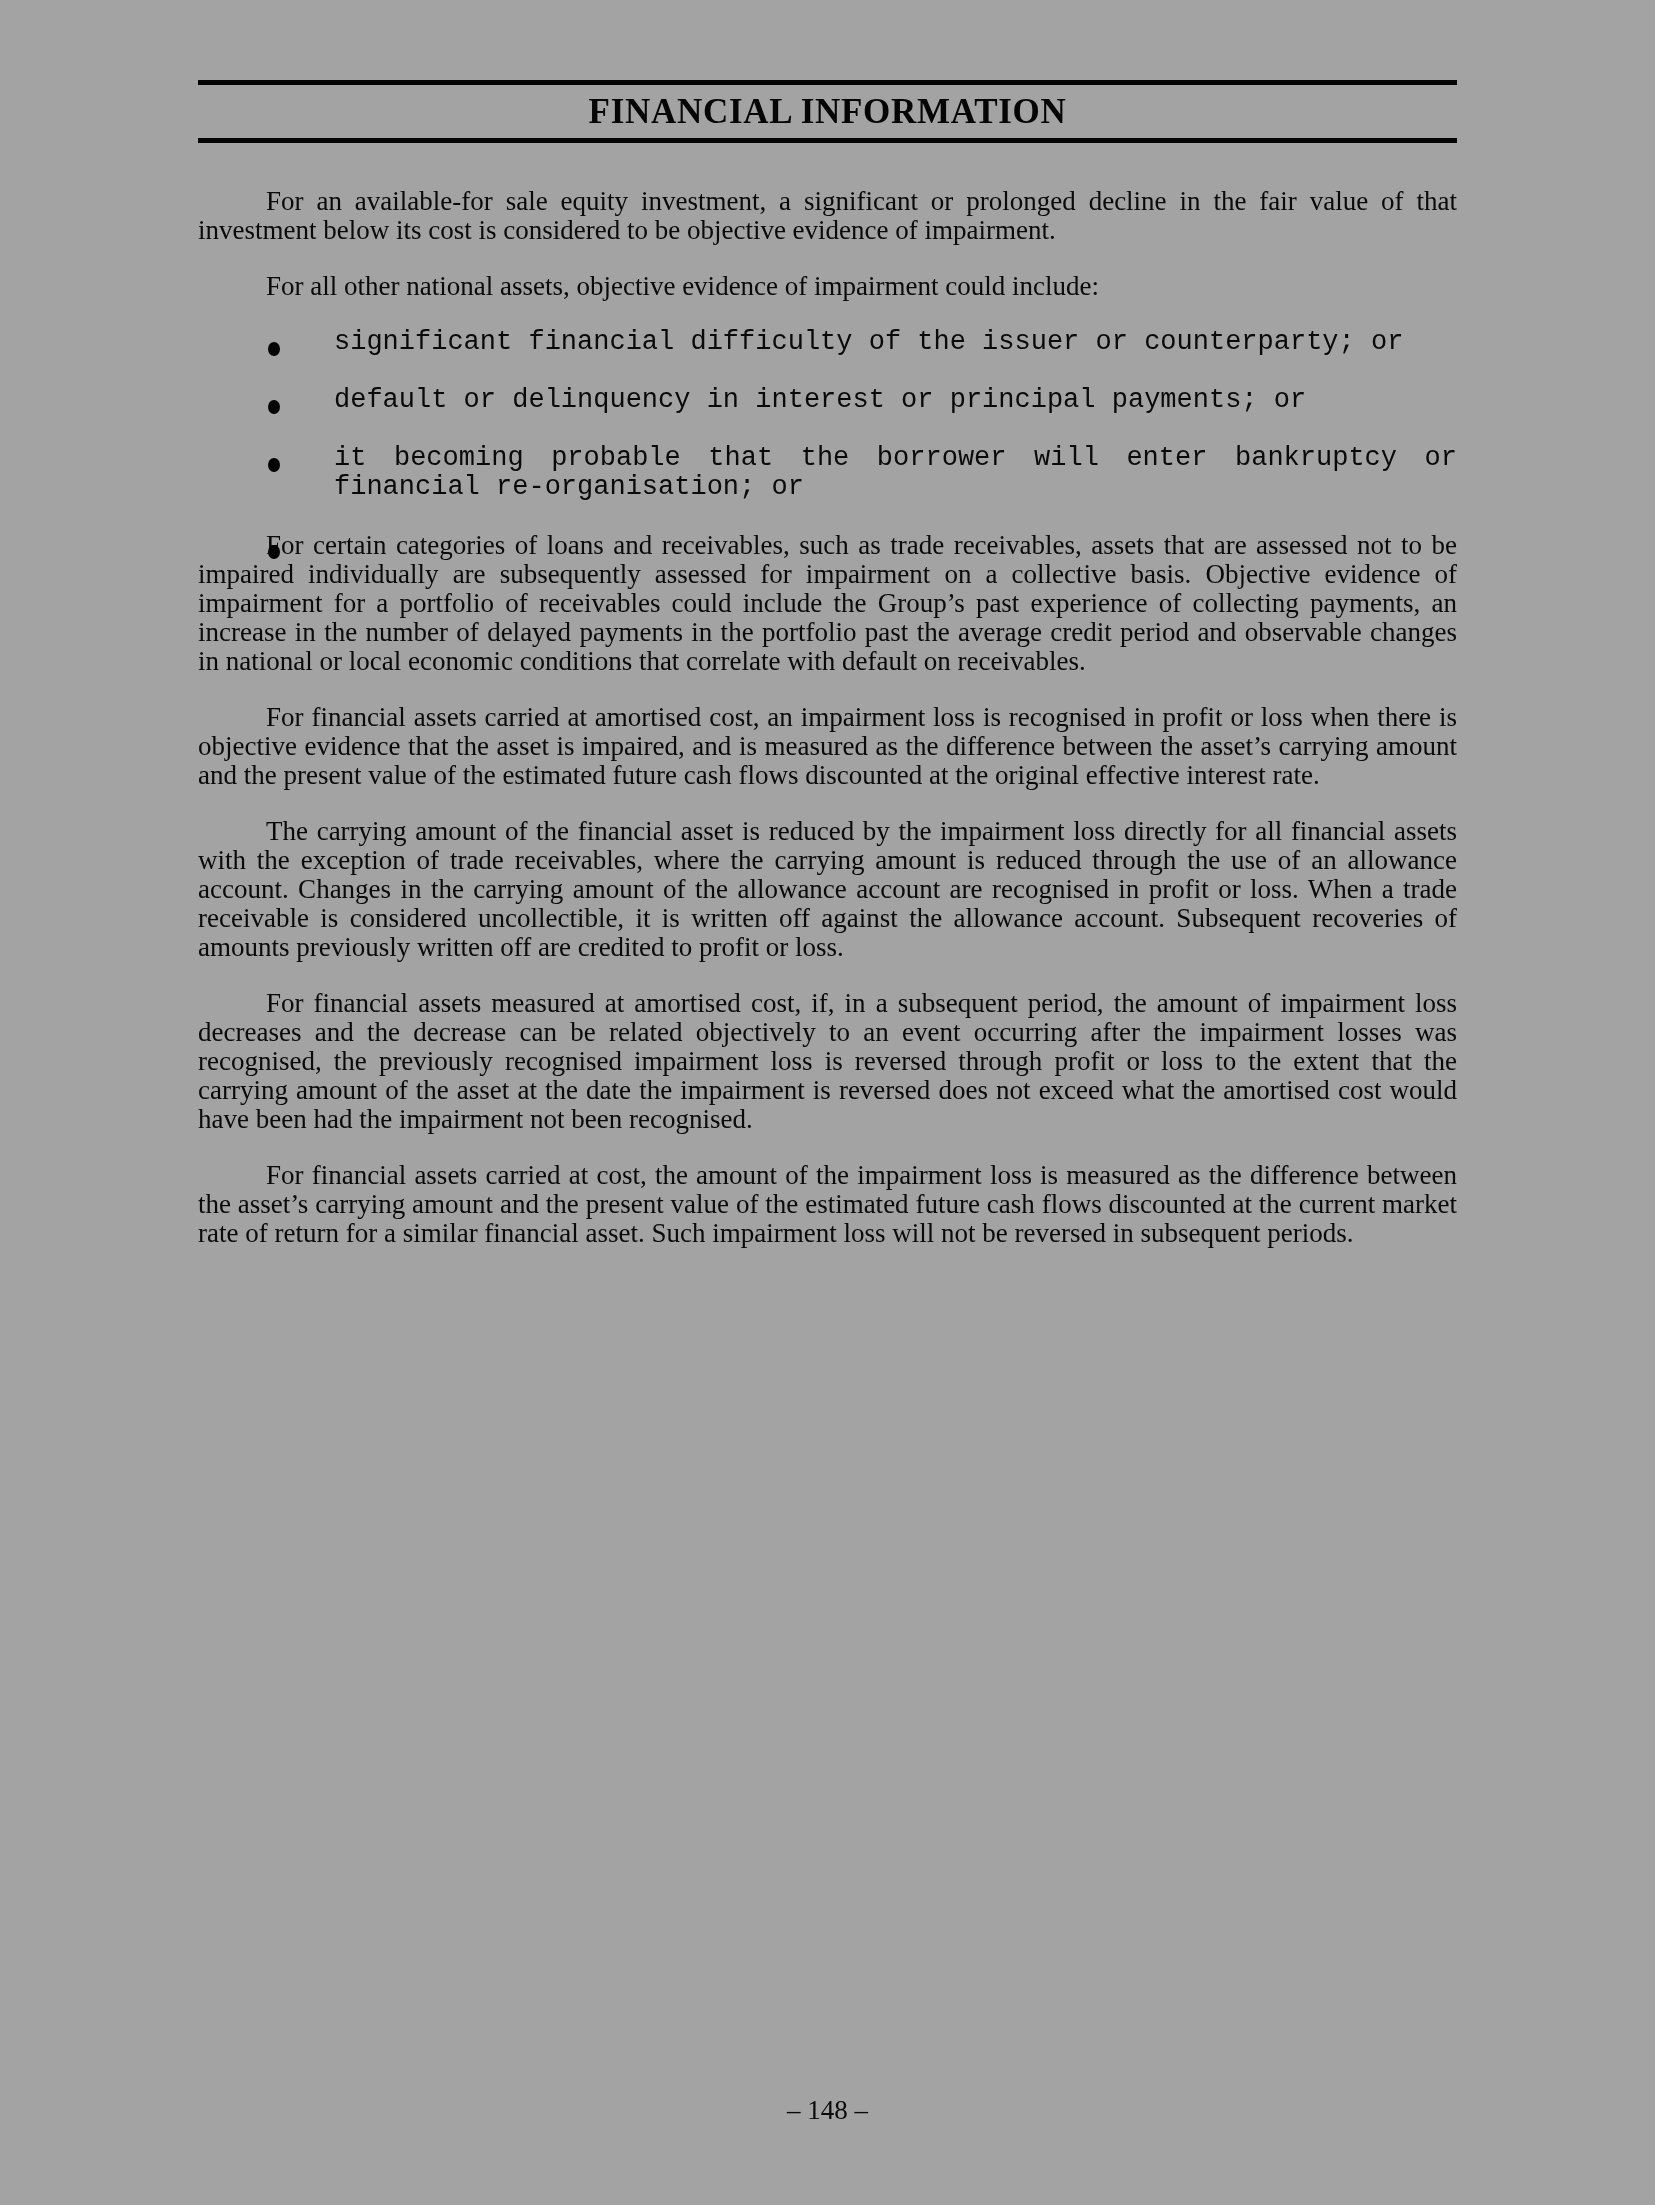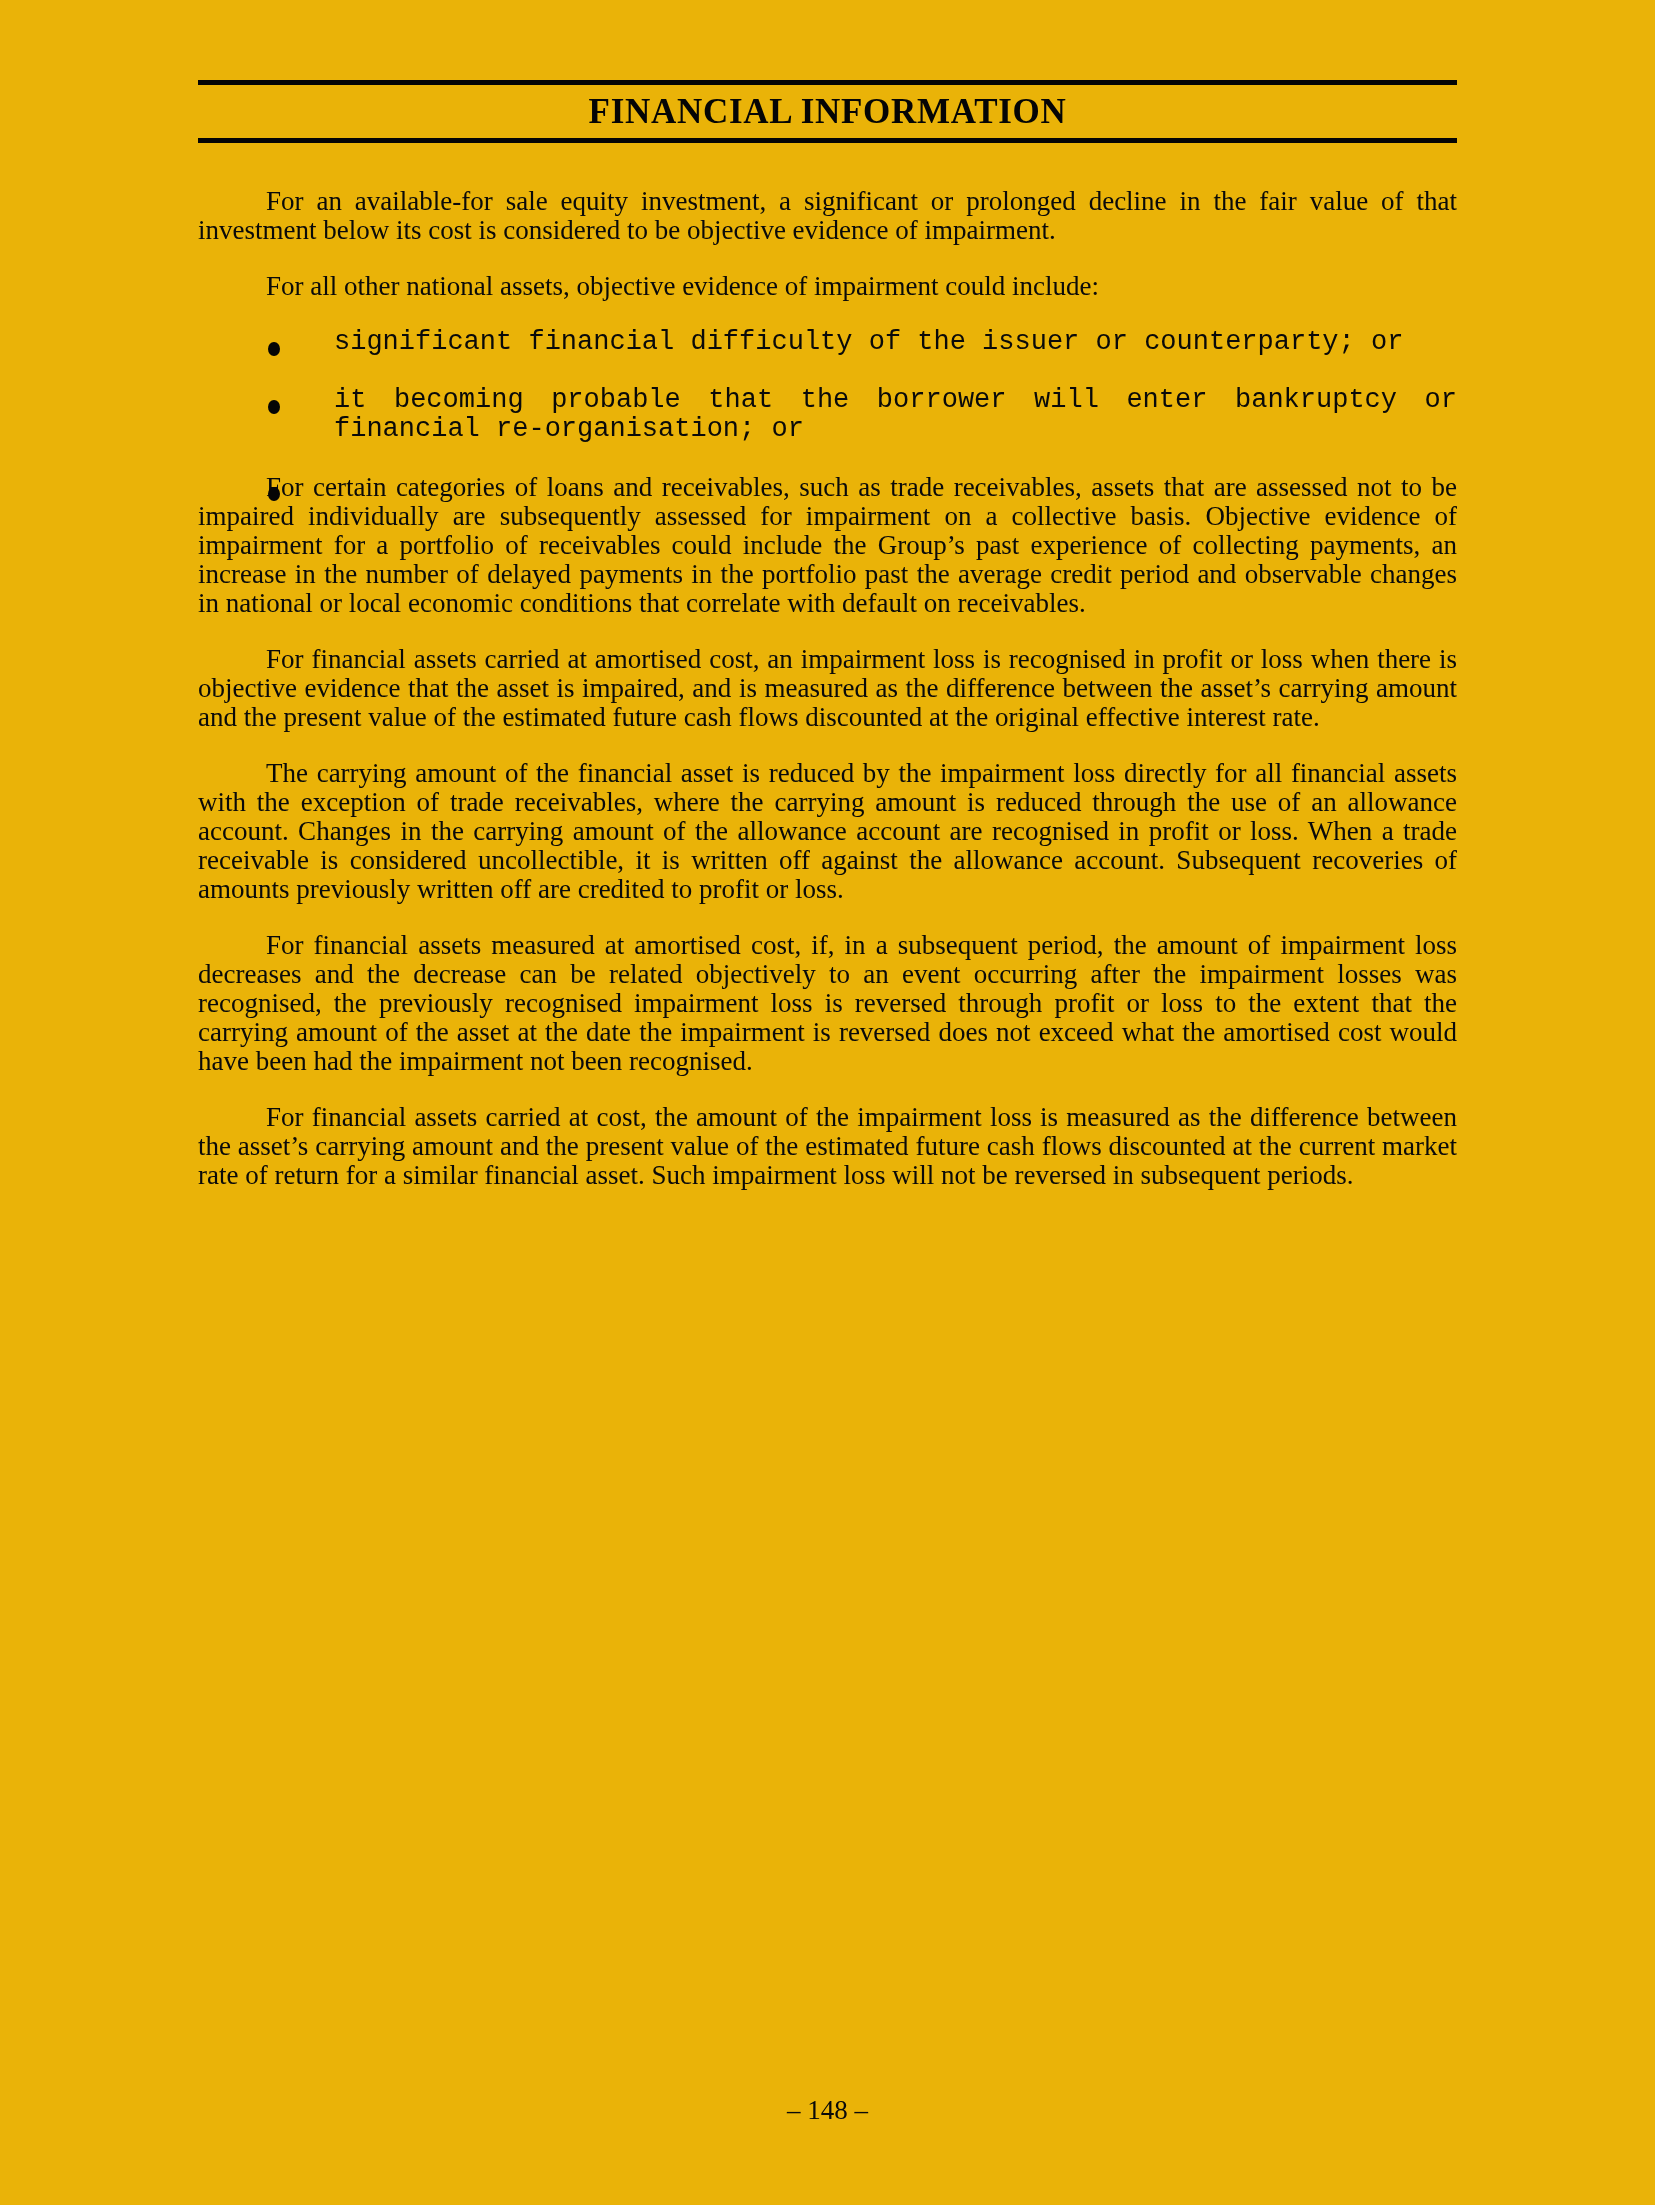--- a/index.html
+++ b/index.html
@@ -1,20 +1,20 @@
 <!DOCTYPE html>
 <html style="font-size:11.4px"><head>
 <meta charset="utf-8">
 <style>
   html, body { margin: 0; padding: 0; background: #ffffff; }
   .page {
     position: relative;
     width: 1655px;
     height: 2205px;
-    background: #eab308;
+    background: #a3a3a3;
     color: #0a0a0a;
     font-family: "Liberation Serif", "DejaVu Serif", serif;
     overflow: hidden;
   }
   .header {
     position: absolute;
     top: 80px;
     left: 198px;
     width: 1259px;
   }
@@ -93,20 +93,24 @@
     <p>For an available-for sale equity investment, a significant or prolonged decline in the fair value of that investment below its cost is considered to be objective evidence of impairment.</p>
     <p>For all other national assets, objective evidence of impairment could include:</p>
 
     <ul class="bullet-list">
       <li>
         <span class="bullet-dot"></span>
         <span>significant financial difficulty of the issuer or counterparty; or</span>
       </li>
       <li>
         <span class="bullet-dot"></span>
+        <span>default or delinquency in interest or principal payments; or</span>
+      </li>
+      <li>
+        <span class="bullet-dot"></span>
         <span>it becoming probable that the borrower will enter bankruptcy or financial re-organisation; or</span>
       </li>
       <li>
         <span class="bullet-dot"></span>
       </li>
     </ul>
 
     <p>For certain categories of loans and receivables, such as trade receivables, assets that are assessed not to be impaired individually are subsequently assessed for impairment on a collective basis. Objective evidence of impairment for a portfolio of receivables could include the Group’s past experience of collecting payments, an increase in the number of delayed payments in the portfolio past the average credit period and observable changes in national or local economic conditions that correlate with default on receivables.</p>
     <p>For financial assets carried at amortised cost, an impairment loss is recognised in profit or loss when there is objective evidence that the asset is impaired, and is measured as the difference between the asset’s carrying amount and the present value of the estimated future cash flows discounted at the original effective interest rate.</p>
     <p>The carrying amount of the financial asset is reduced by the impairment loss directly for all financial assets with the exception of trade receivables, where the carrying amount is reduced through the use of an allowance account. Changes in the carrying amount of the allowance account are recognised in profit or loss. When a trade receivable is considered uncollectible, it is written off against the allowance account. Subsequent recoveries of amounts previously written off are credited to profit or loss.</p>

